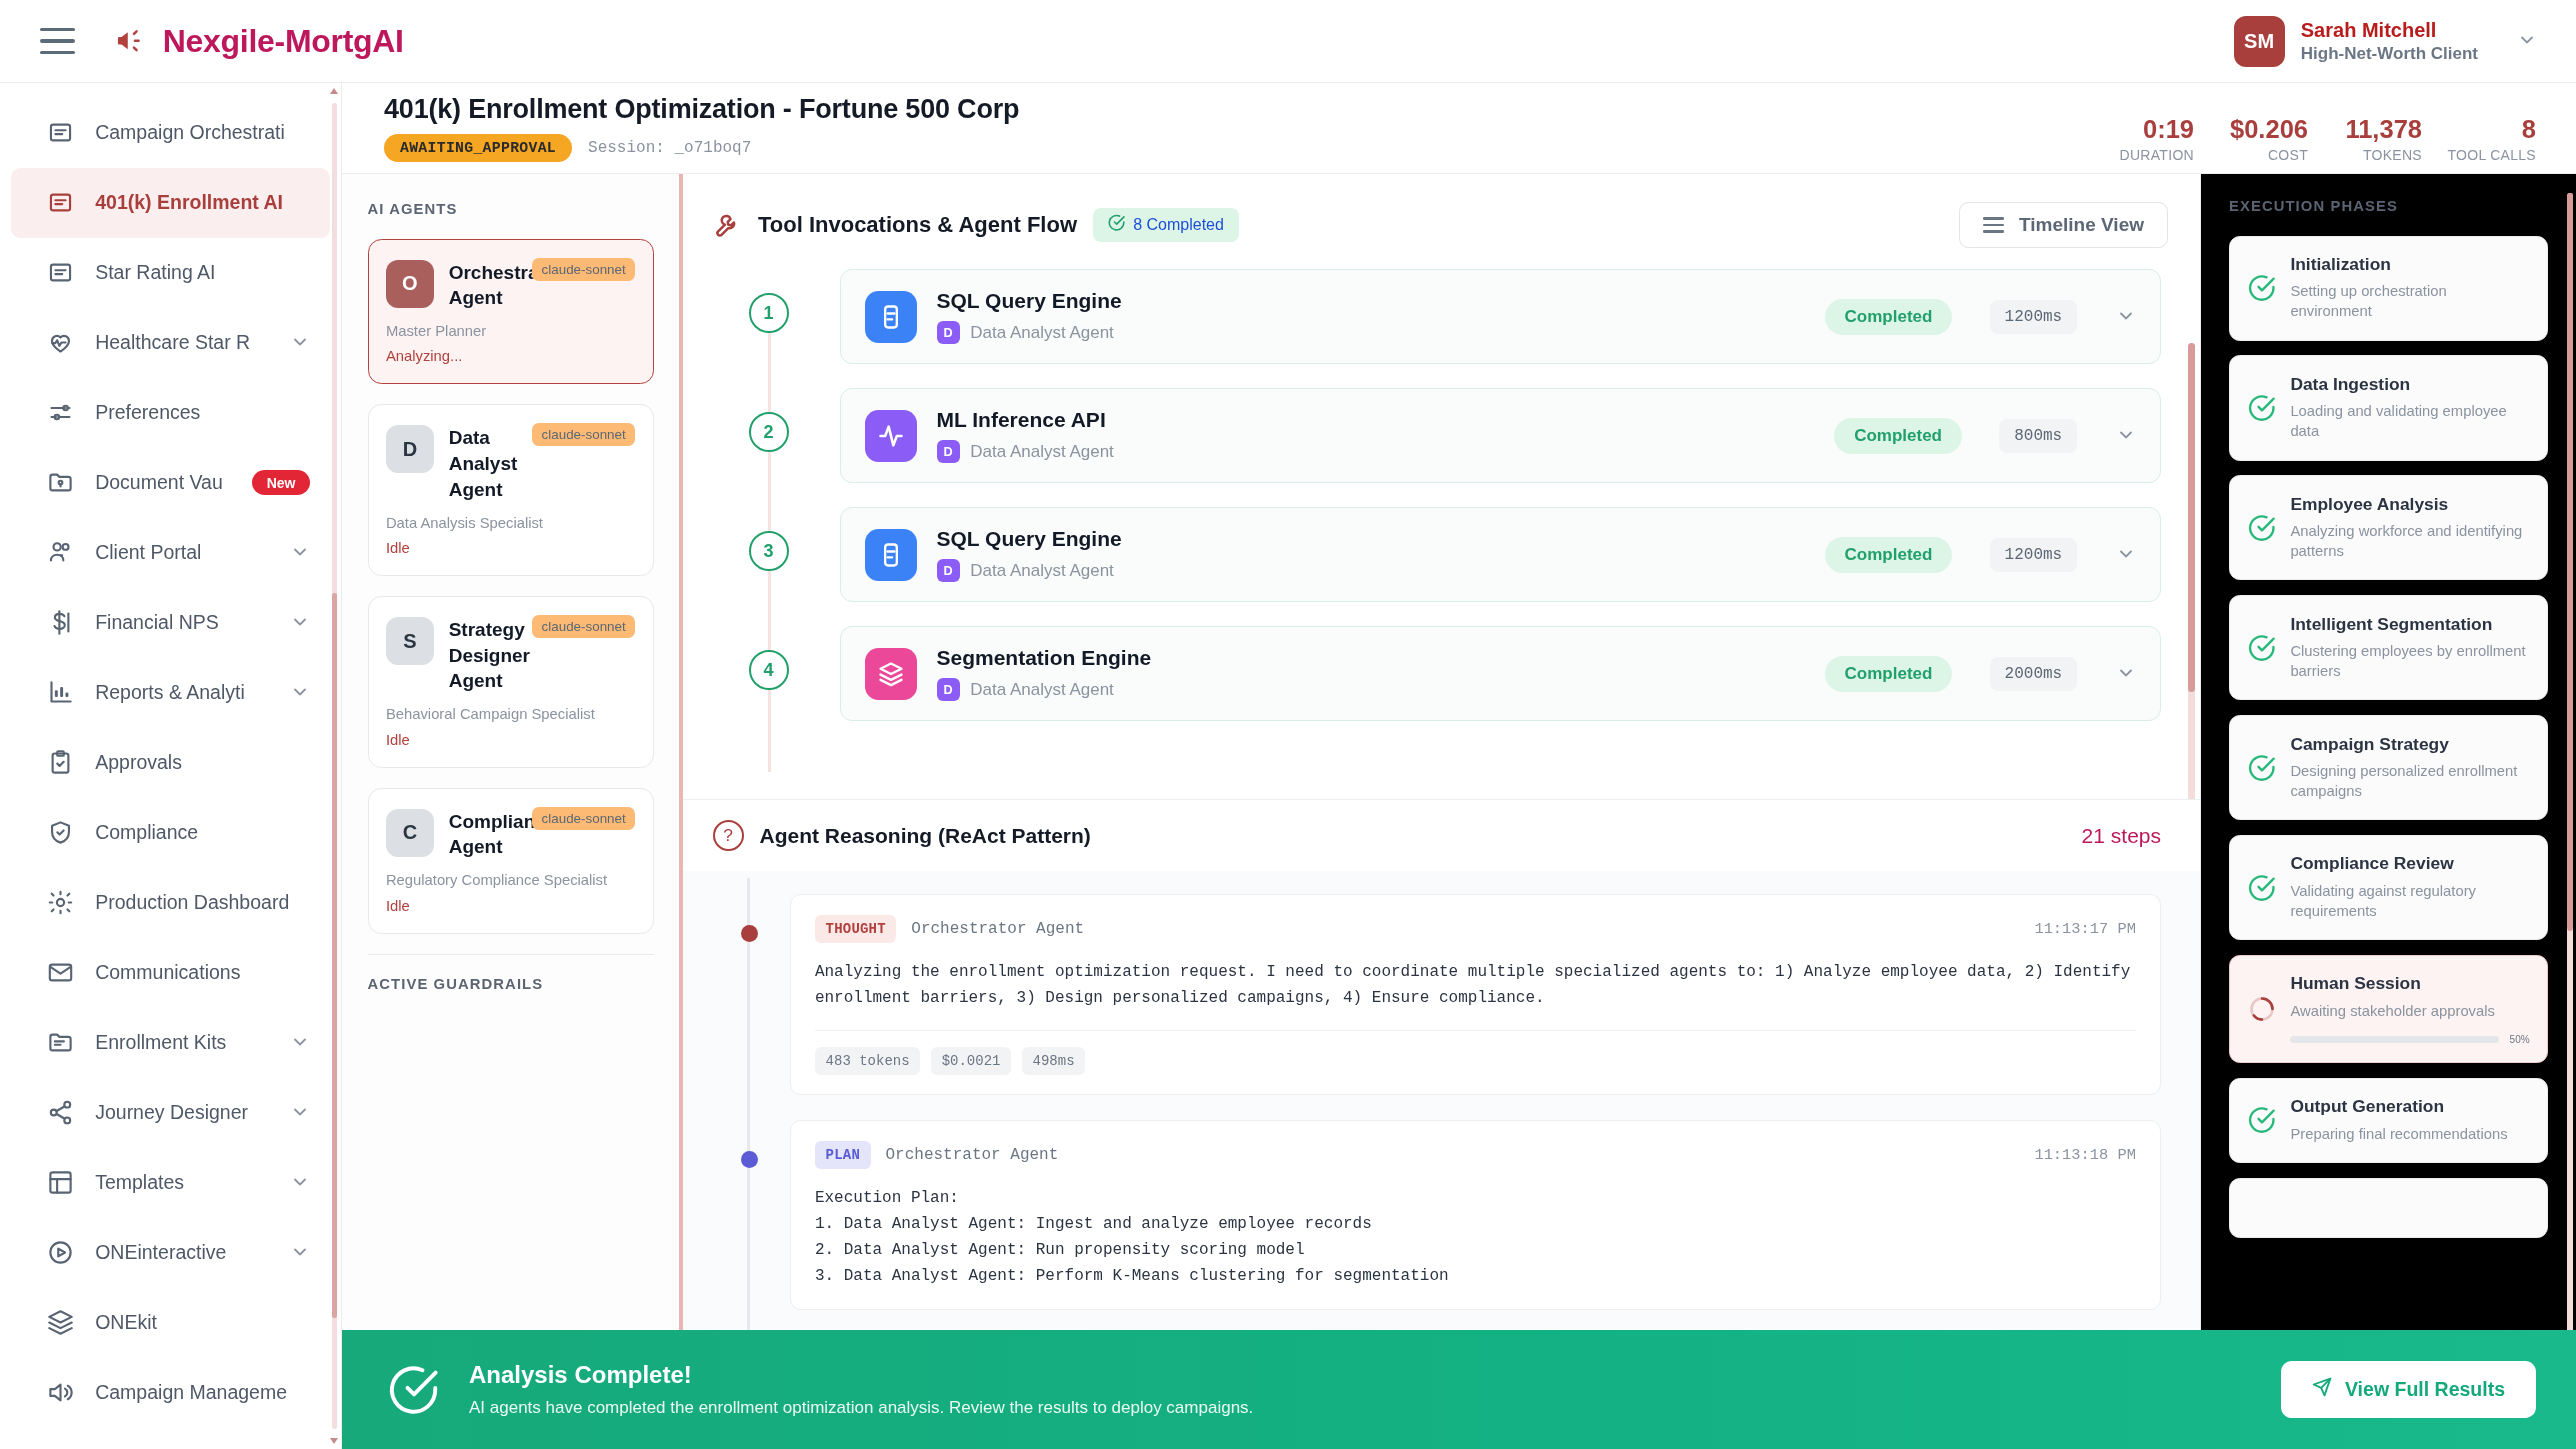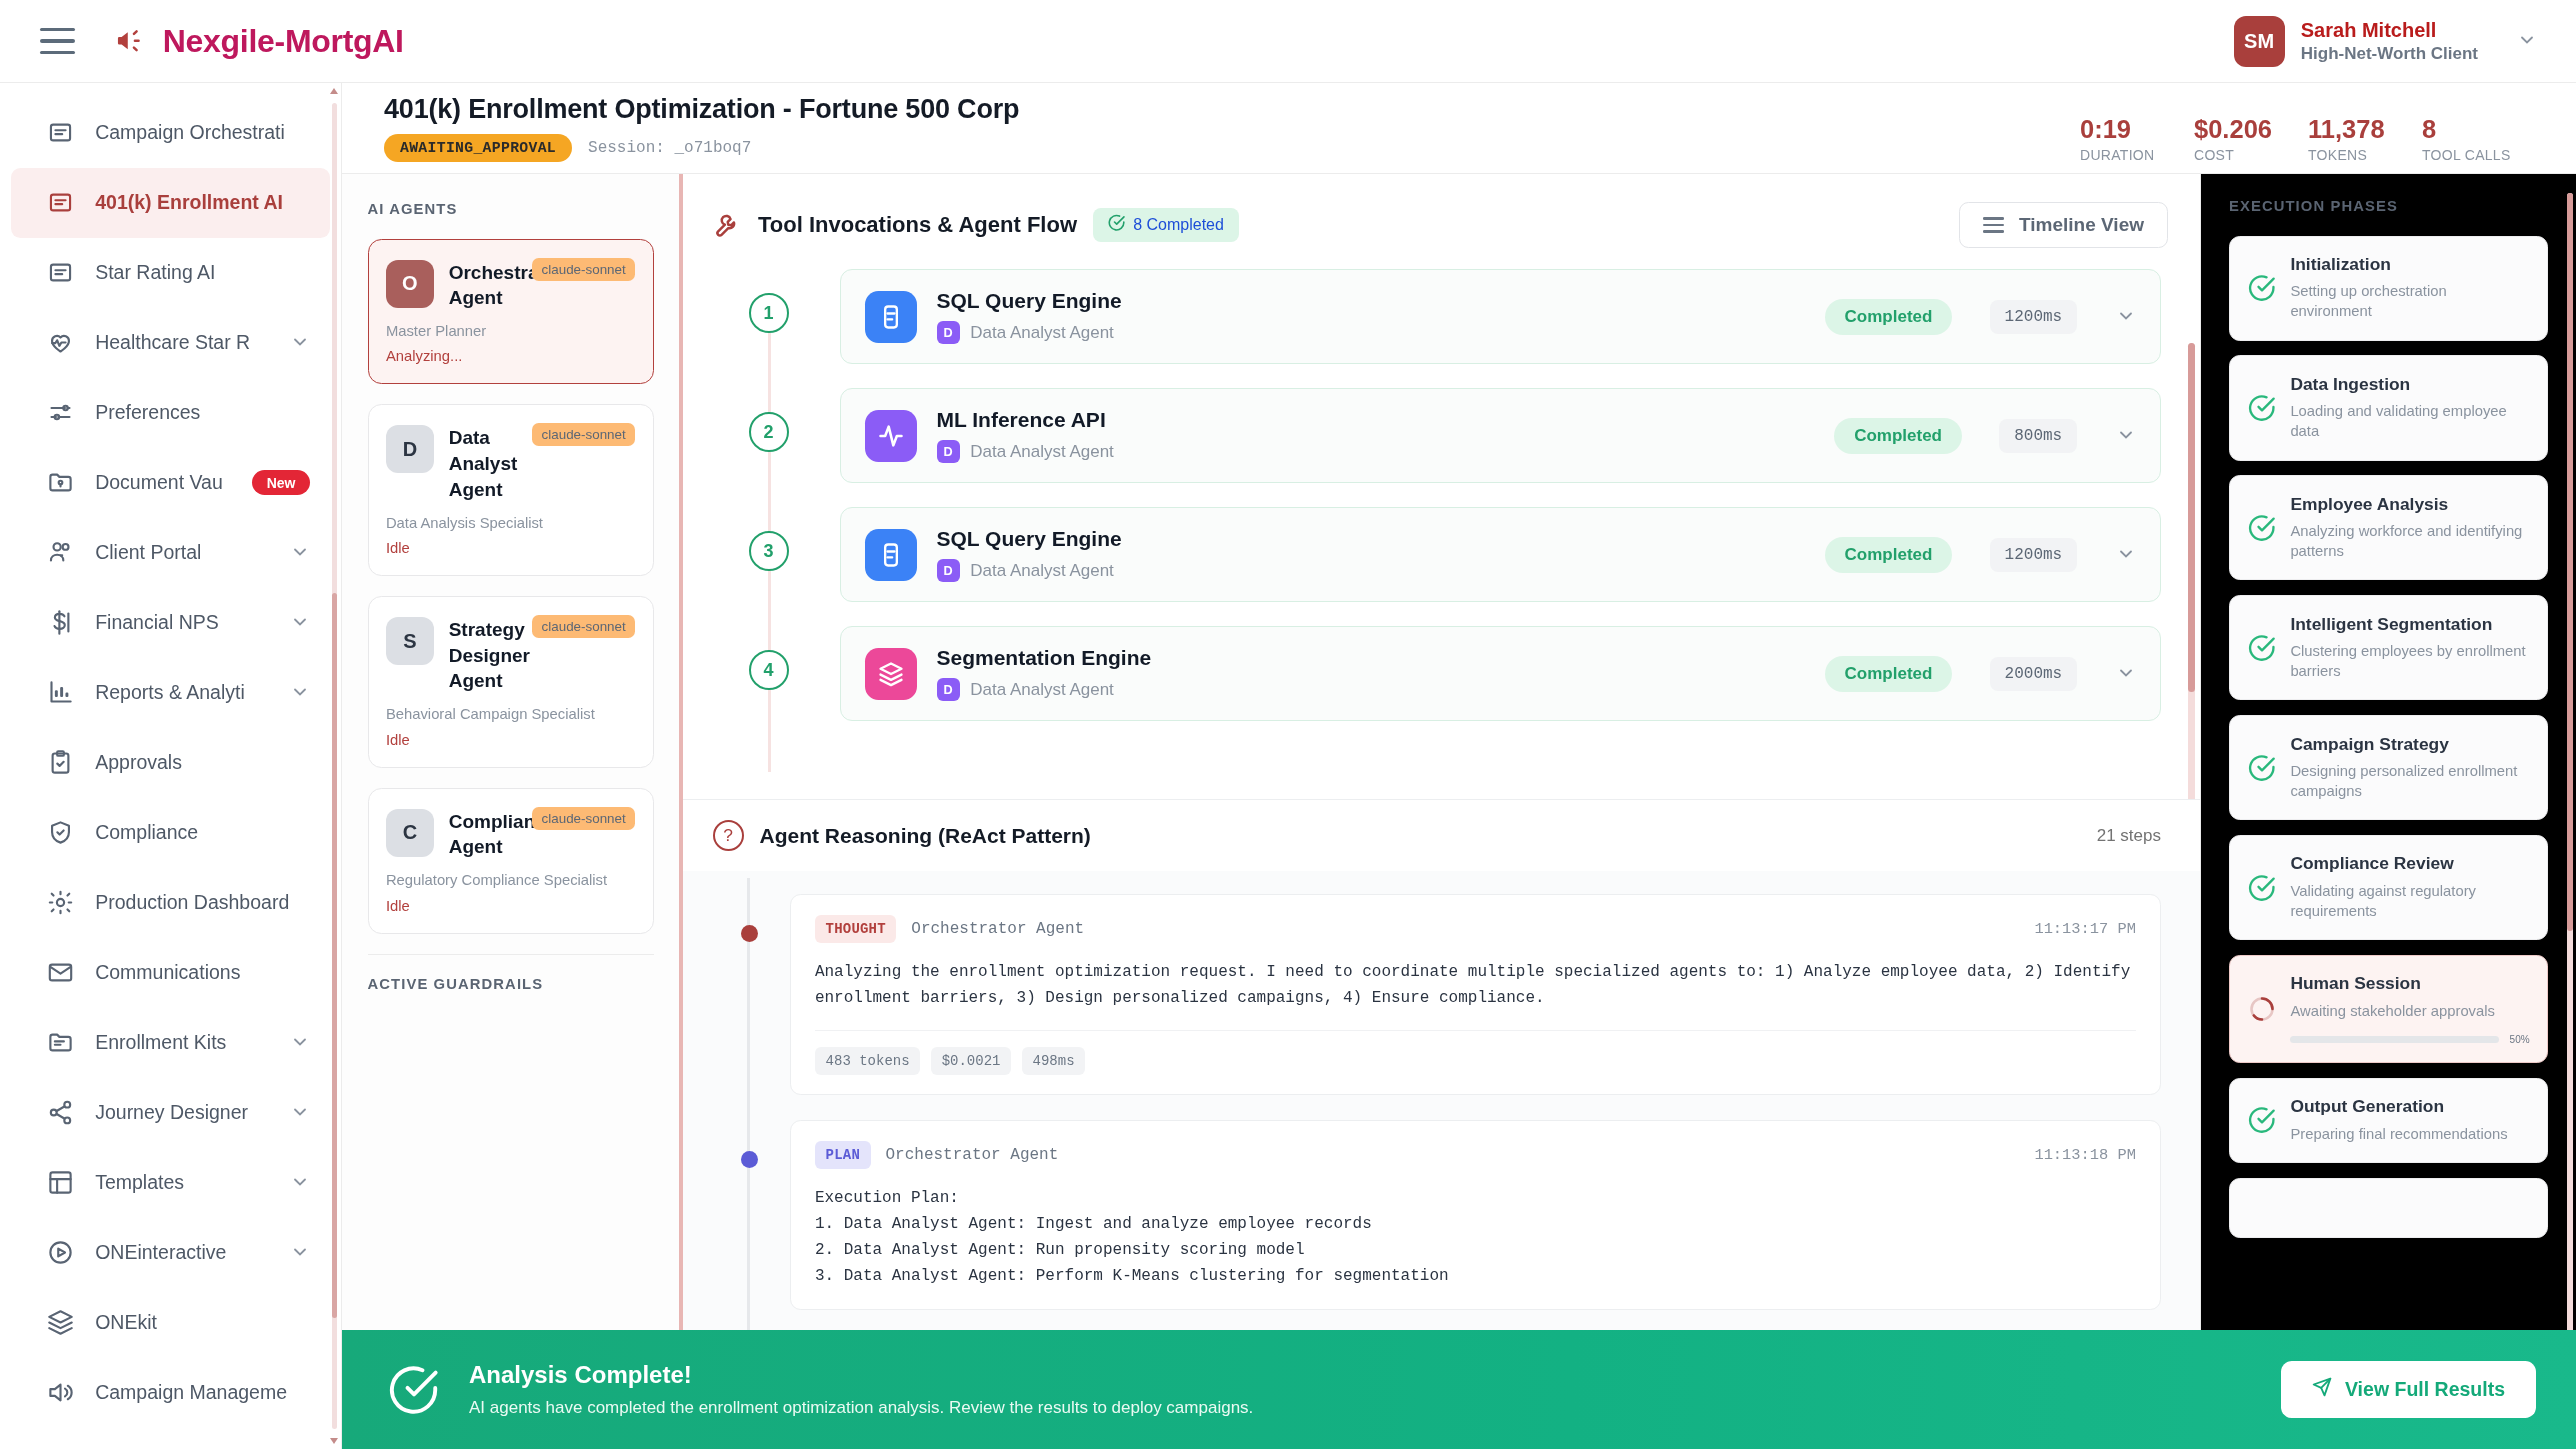--- a/index.html
+++ b/index.html
@@ -82,21 +82,21 @@
   .ph-title { font-size: 27px; font-weight: 700; color: #141b26; letter-spacing: -0.2px; }
   .ph-sub { display: flex; align-items: center; gap: 16px; }
   .status-pill {
     background: #f5a623; color: #2a2a2a; font-size: 14.8px; font-weight: 700;
     padding: 6px 16px; border-radius: 16px; letter-spacing: 0.3px;
     font-family: "Liberation Mono", monospace;
   }
   .session-txt { font-size: 16px; color: #8a939f; font-family: "Liberation Mono", monospace;}
   .ph-spacer { flex: 1; }
   .metrics { display: flex; gap: 0; }
-  .metric { display: flex; flex-direction: column; align-items: flex-start; min-width: 114px; margin-top: 22px; }
+  .metric { display: flex; flex-direction: column; align-items: flex-end; min-width: 114px; margin-top: 22px; }
   .metric-val { font-size: 25.5px; font-weight: 700; color: #a93f3c; }
   .metric-lbl { font-size: 14px; color: #8a939f; margin-top: 2.7px; letter-spacing: 0.3px; }
 
   .content-row { flex: 1; display: flex; min-height: 0; }
 
   
   .agents-col {
     width: 341px; flex: 0 0 341px; border-right: 4.7px solid #e8b6b4;
     background: #fdfdfd; padding: 27px 25.5px 0 25.5px; overflow: hidden; position: relative;
   }
@@ -193,21 +193,21 @@
   
   .reason-head {
     border-top: 0.7px solid #eceef0; height: 72px; flex: 0 0 72px;
     display: flex; align-items: center; padding: 0 39px 0 29.5px; gap: 16px;
   }
   .reason-icon {
     width: 31px; height: 31px; border-radius: 50%; border: 2px solid #a93f3c;
     color: #a93f3c; font-size: 17.4px; display: flex; align-items: center; justify-content: center;
   }
   .reason-title { font-size: 21px; font-weight: 700; color: #141b26; }
-  .reason-steps { margin-left: auto; font-size: 17px; color: #737373; }
+  .reason-steps { margin-left: auto; font-size: 21px; color: #be185d; }
 
   .reason-body { flex: 1; background: #fafbfc; padding: 23px 39px 0 29.5px; overflow: hidden; position: relative; }
   .reason-rail { position: absolute; left: 64px; top: 6.7px; bottom: 0; width: 2.7px; background: #e6e8eb; }
   .r-item { display: flex; align-items: flex-start; position: relative; margin-bottom: 25.5px; }
   .r-dot { width: 17.4px; height: 17.4px; border-radius: 50%; margin-left: 28px; margin-top: 31px; flex: 0 0 17.4px; z-index: 2; }
   .r-dot.thought { background: #a93f3c; }
   .r-dot.plan { background: #5b5bd6; }
   .r-card {
     flex: 1; margin-left: 32px; background: #fff; border: 0.7px solid #eceef0;
     border-radius: 10.7px; padding: 20px 24px 19px 24px;

